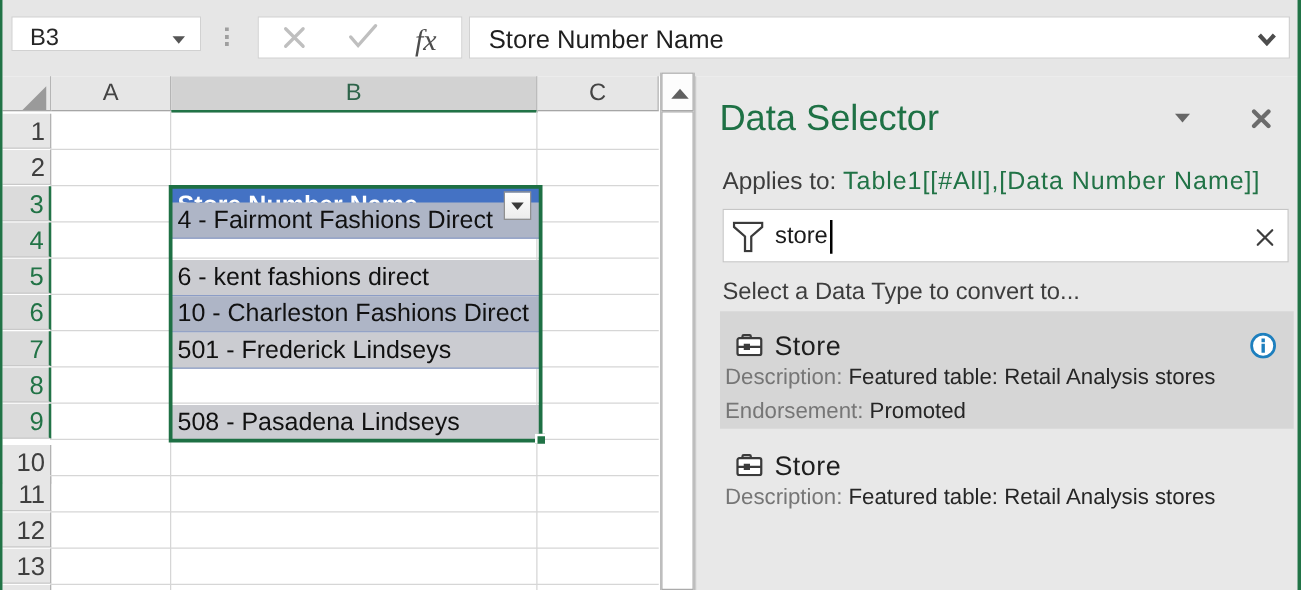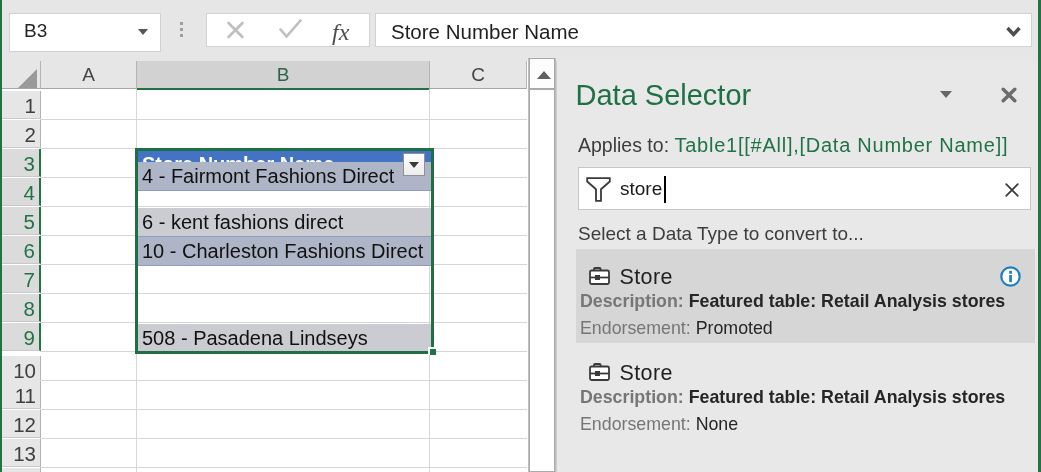--- a/index.html
+++ b/index.html
@@ -4,21 +4,21 @@
 <style>
   html,body{margin:0;padding:0;}
   body{font-family:"Liberation Sans",sans-serif;}
   #app{position:relative;width:1041px;height:472px;background:#fff;overflow:hidden;}
   .abs{position:absolute;}
   #bL{left:0;top:0;width:2px;height:472px;background:#217346;}
   #bR{left:1038px;top:0;width:3px;height:472px;background:#217346;}
   
   #topbar{left:2px;top:0;width:1036px;height:61px;background:#e6e6e6;}
   .wbox{position:absolute;background:#fff;border:1px solid #d1d1d1;box-sizing:border-box;}
-  #namebox{left:9px;top:13px;width:152px;height:39px;}
+  #namebox{left:9px;top:13px;width:152px;height:28px;}
   #namebox .t{position:absolute;left:14px;top:6px;font-size:19px;color:#262626;}
   #namebox .caret{position:absolute;right:12px;top:15px;width:0;height:0;border-left:5px solid transparent;border-right:5px solid transparent;border-top:6px solid #555;}
   #dots{left:180px;top:22px;width:3px;height:16px;}
   #iconbox{left:206px;top:13px;width:164px;height:34px;}
   #fbar{left:375px;top:13px;width:657px;height:34px;}
   #fbar .t{position:absolute;left:15px;top:6px;font-size:20.5px;color:#1f1f1f;}
   
   #sheet{left:2px;top:61px;width:525px;height:411px;background:#fff;}
   .colhdr{position:absolute;top:0;height:27px;background:#e6e6e6;border-bottom:1px solid #a6a6a6;border-right:1px solid #b5b5b5;color:#444;font-size:19px;text-align:center;line-height:28px;}
   #corner{left:0;width:38px;}
@@ -52,21 +52,21 @@
   #applies .g{color:#217346;font-size:20px;letter-spacing:0.75px;}
   #search{position:absolute;left:21px;top:106px;width:453px;height:43px;background:#fff;border:1px solid #c6c6c6;box-sizing:border-box;}
   #search .txt{position:absolute;left:41px;top:10px;font-size:19px;color:#1a1a1a;}
   #search .cur{position:absolute;left:85px;top:8px;width:2px;height:27px;background:#000;}
   
   #seltext{position:absolute;left:21px;top:162px;font-size:19px;color:#3d3d3d;}
   .result{position:absolute;left:19px;width:459px;height:94px;}
   #res1{top:188px;background:#d6d6d6;}
   #res2{top:284px;}
   .result .rtitle{position:absolute;left:43.5px;top:15.5px;font-size:21.5px;color:#1f1f1f;letter-spacing:0.4px;}
-  .result .desc{position:absolute;left:4px;top:42px;font-size:17.8px;color:#262626;white-space:nowrap;font-weight:bold;}
+  .result .desc{position:absolute;left:4px;top:42px;font-size:17.8px;color:#262626;white-space:nowrap;}
   .result .lbl{color:#767676;}
   .result .endo{position:absolute;left:4px;top:68.5px;font-size:17.8px;color:#262626;white-space:nowrap;}
 </style>
 </head>
 <body>
 <div id="app">
   <div class="abs" id="topbar"></div>
   <div class="wbox" id="namebox">
       <span class="t">B3</span>
       <span class="caret"></span>
@@ -176,28 +176,28 @@
       <svg class="bcase" style="position:absolute;left:12px;top:17px" width="23" height="19" viewBox="0 0 23 19">
           <g fill="none" stroke="#3b3b3b" stroke-width="1.8">
             <rect x="2" y="4.5" width="19" height="13.5" rx="1.5" fill="#fff"></rect>
             <path d="M6 4.5 V3 a1 1 0 0 1 1-1 h4.6 a1 1 0 0 1 1 1 V4.5"></path>
             <line x1="2" y1="11.5" x2="21" y2="11.5"></line>
           </g>
           <rect x="7" y="9" width="5" height="5" fill="#3b3b3b"></rect>
         </svg>
       <div class="rtitle">Store</div>
       <div class="desc"><span class="lbl">Description:</span> Featured table: Retail Analysis stores</div>
-      <div class="endo"><span class="lbl">Endorsement:</span> None</div>
     </div>
   </div>
 
   <div class="trow" id="thdr" style="top:150px;">Store Number Name</div>
   <div class="trow band" style="top:162px;">4 - Fairmont Fashions Direct</div>
   <div class="trow plain" style="top:208px;">6 - kent fashions direct</div>
   <div class="trow band" style="top:237px;">10 - Charleston Fashions Direct</div>
+  <div class="trow plain" style="top:266px;">501 - Frederick Lindseys</div>
   <div class="trow plain" style="top:324px;">508 - Pasadena Lindseys</div>
   <div id="fbtn">
       <span class="tri"></span>
     </div>
   <div id="selborder"></div>
   <div id="fillh"></div>
 
   <div class="abs" id="bL"></div>
   <div class="abs" id="bR"></div>
 </div>

